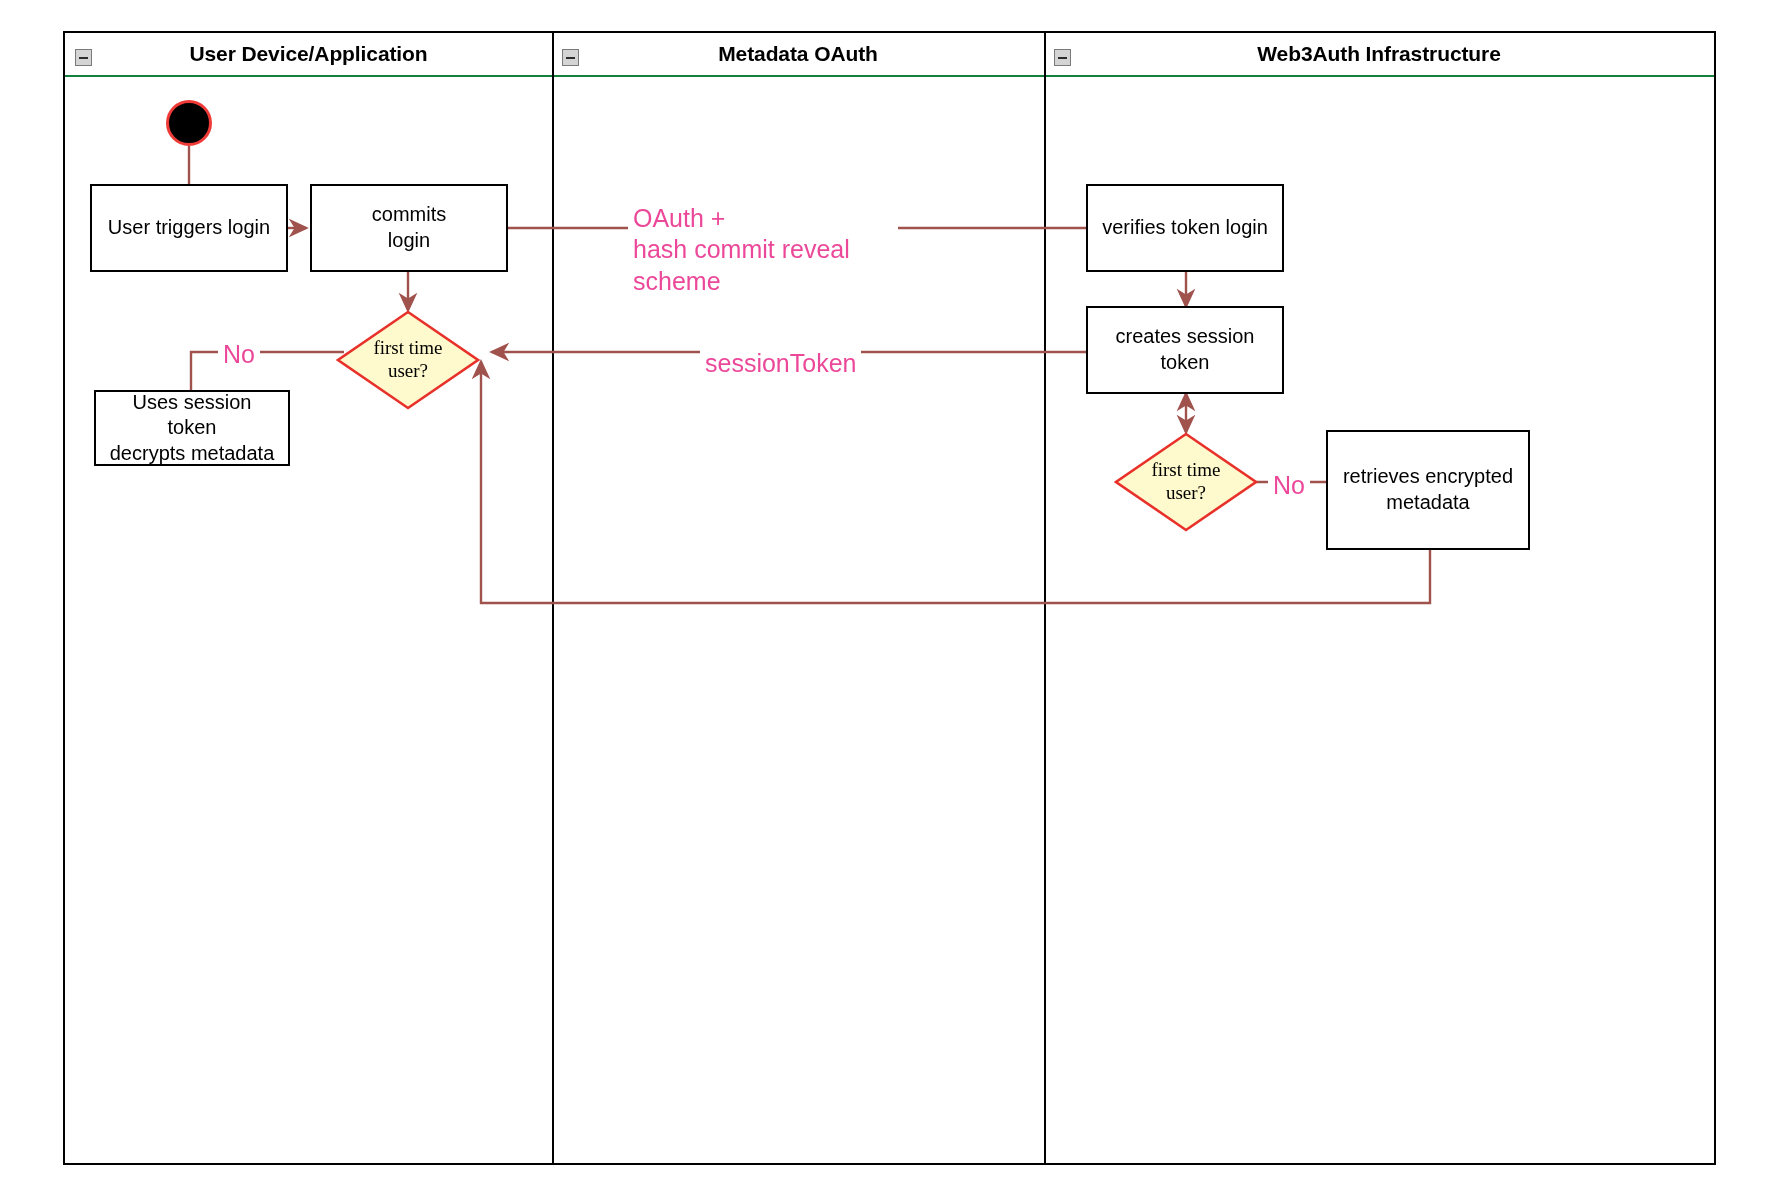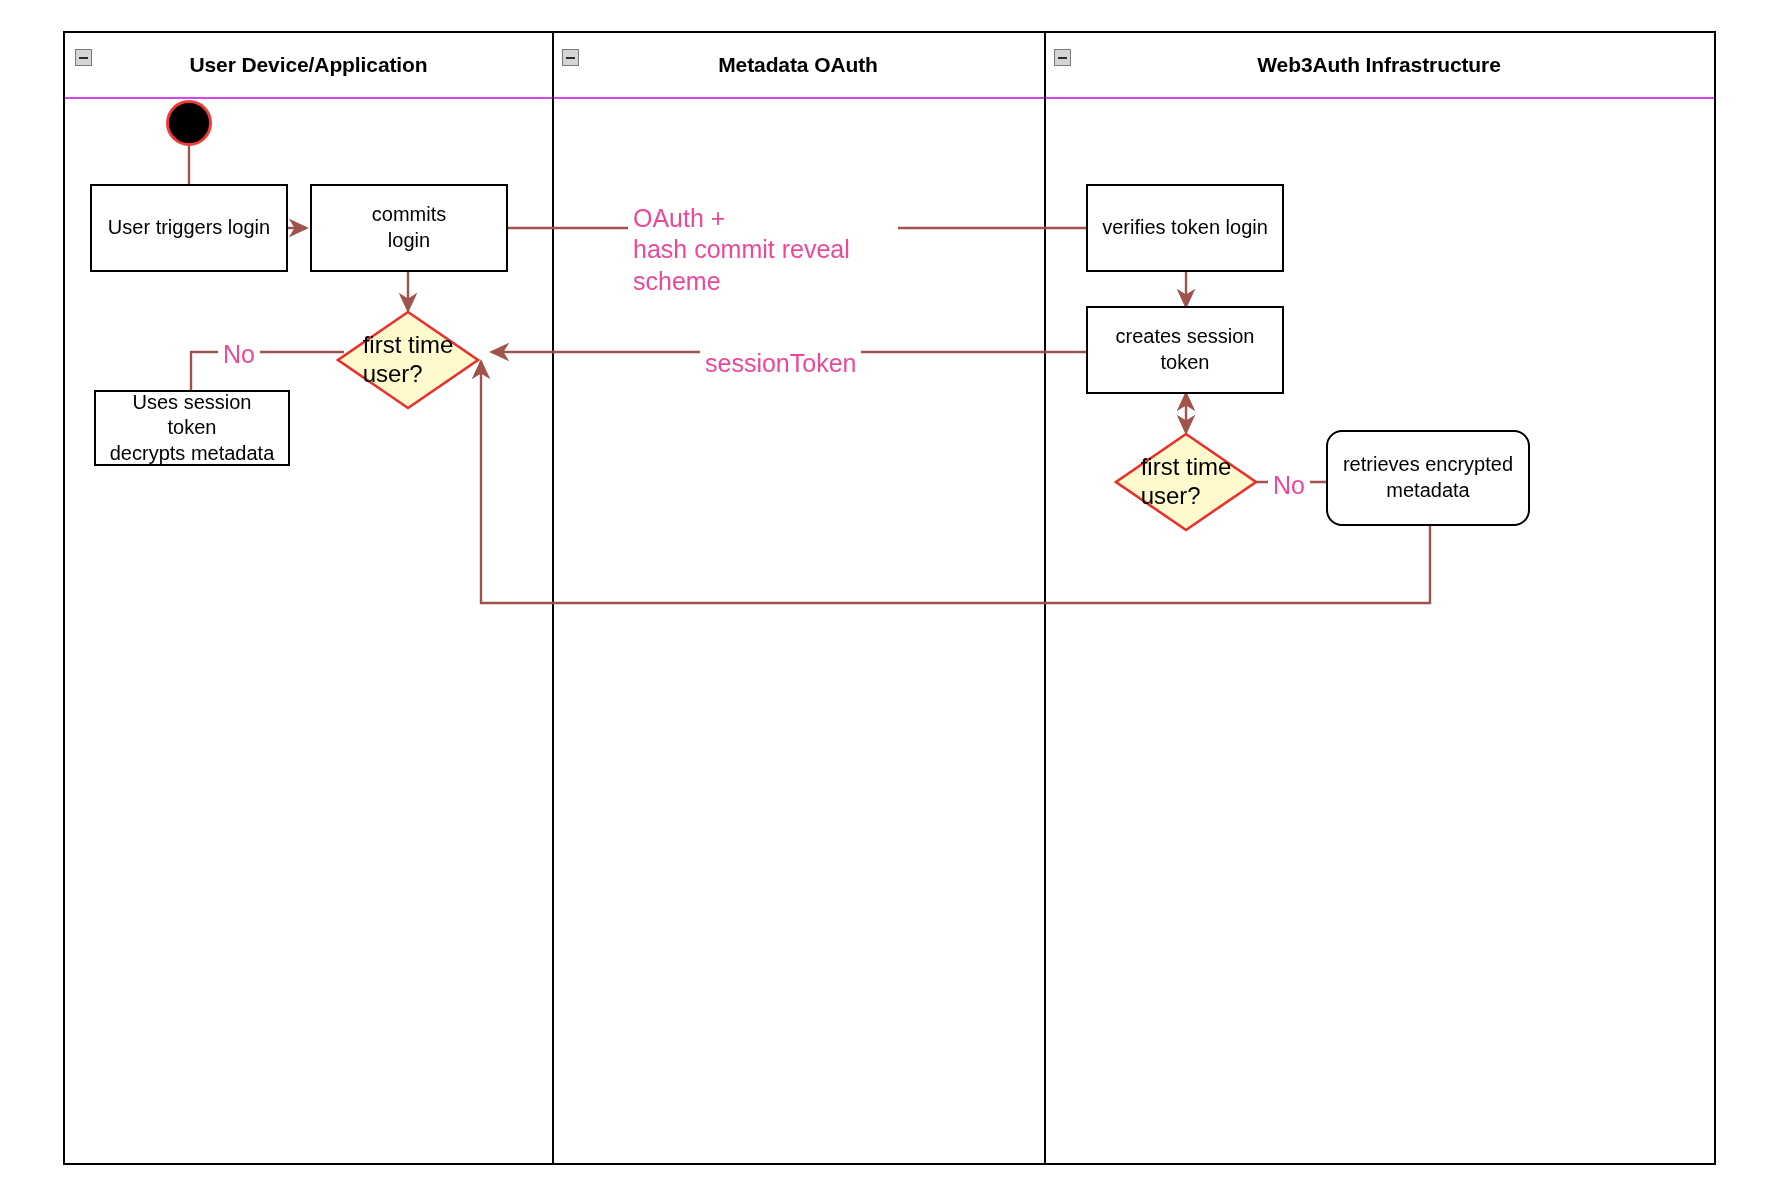--- a/index.html
+++ b/index.html
@@ -30,22 +30,22 @@
   .lane-divider {
     position: absolute;
     top: 0;
     width: 0;
     height: 100%;
     border-left: 2px solid #000000;
   }
   .lane-header {
     position: absolute;
     top: 0;
-    height: 66px;
-    border-bottom: 2px solid #d946ef;
+    height: 44px;
+    border-bottom: 2px solid #15803d;
     box-sizing: border-box;
     display: flex;
     align-items: center;
     justify-content: center;
   }
   .lane-title {
     font-size: 21px;
     font-weight: bold;
     color: #000000;
     letter-spacing: -0.1px;
@@ -100,25 +100,26 @@
     justify-content: center;
   }
   .decision svg {
     position: absolute;
     left: 0;
     top: 0;
   }
   .decision-label {
     position: relative;
     z-index: 2;
-    text-align: left;
-    font-size: 24px;
+    text-align: center;
+    font-size: 19px;
     color: #000000;
     line-height: 1.2;
     white-space: pre-line;
+    font-family: Liberation Serif, serif;
   }
 
   
   .edges {
     position: absolute;
     left: 0;
     top: 0;
     width: 1780px;
     height: 1202px;
     pointer-events: none;
@@ -238,21 +239,21 @@
   </div>
 
   <div class="node decision" style="left:1114px; top:432px; width:144px; height:100px;">
     <svg width="144" height="100" viewBox="0 0 144 100">
       <polygon points="72,2 142,50 72,98 2,50" fill="#fffacd" stroke="#e8312a" stroke-width="2.6"></polygon>
     </svg>
     <span class="decision-label">first time
 user?</span>
   </div>
 
-  <div class="node activity" style="left:1326px; top:430px; width:204px; height:96px;border-radius:16px;">
+  <div class="node activity" style="left:1326px; top:430px; width:204px; height:120px;">
     <span>retrieves encrypted
 metadata</span>
   </div>
 
   <div class="edge-label" style="left:218px; top:339px;">No</div>
 
   <div class="edge-label" style="left:628px; top:203px; width:260px;">OAuth +
 hash commit reveal scheme</div>
 
   <div class="edge-label" style="left:700px; top:348px;">sessionToken</div>

